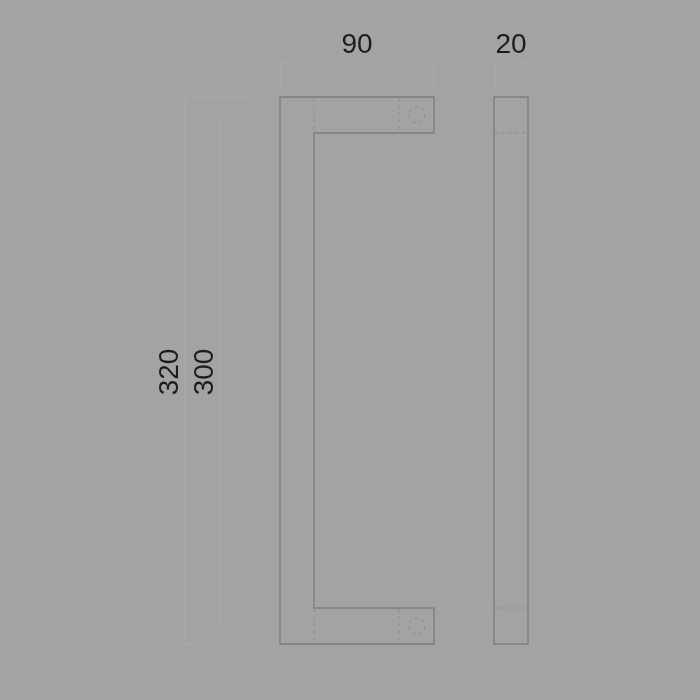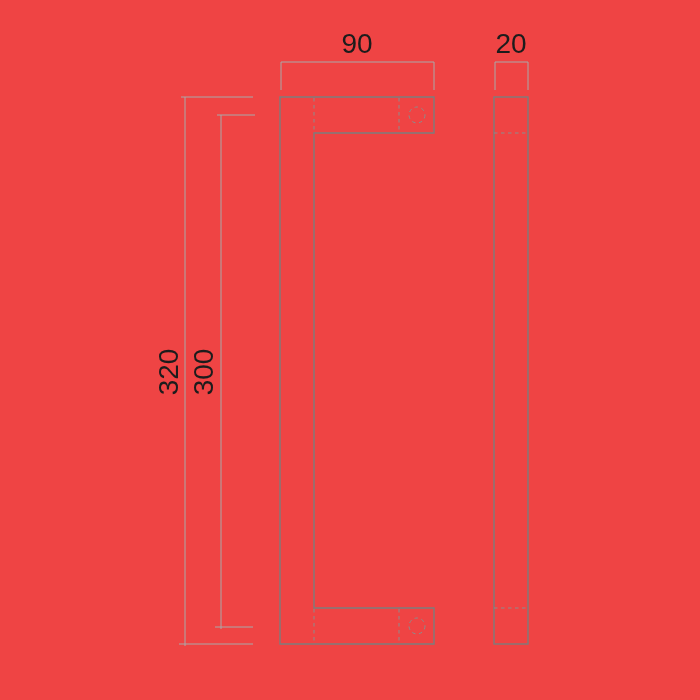--- a/index.html
+++ b/index.html
@@ -4,21 +4,21 @@
 <style>
   html, body {
     margin: 0;
     padding: 0;
     background: #ffffff;
   }
   .canvas {
     position: relative;
     width: 700px;
     height: 700px;
-    background: #ef4444;
+    background: #a3a3a3;
     overflow: hidden;
   }
   svg text {
     font-family: "Liberation Sans", sans-serif;
     font-size: 28px;
     fill: #1c1c1c;
   }
   .outline {
     fill: none;
     stroke: #7d7d7d;

